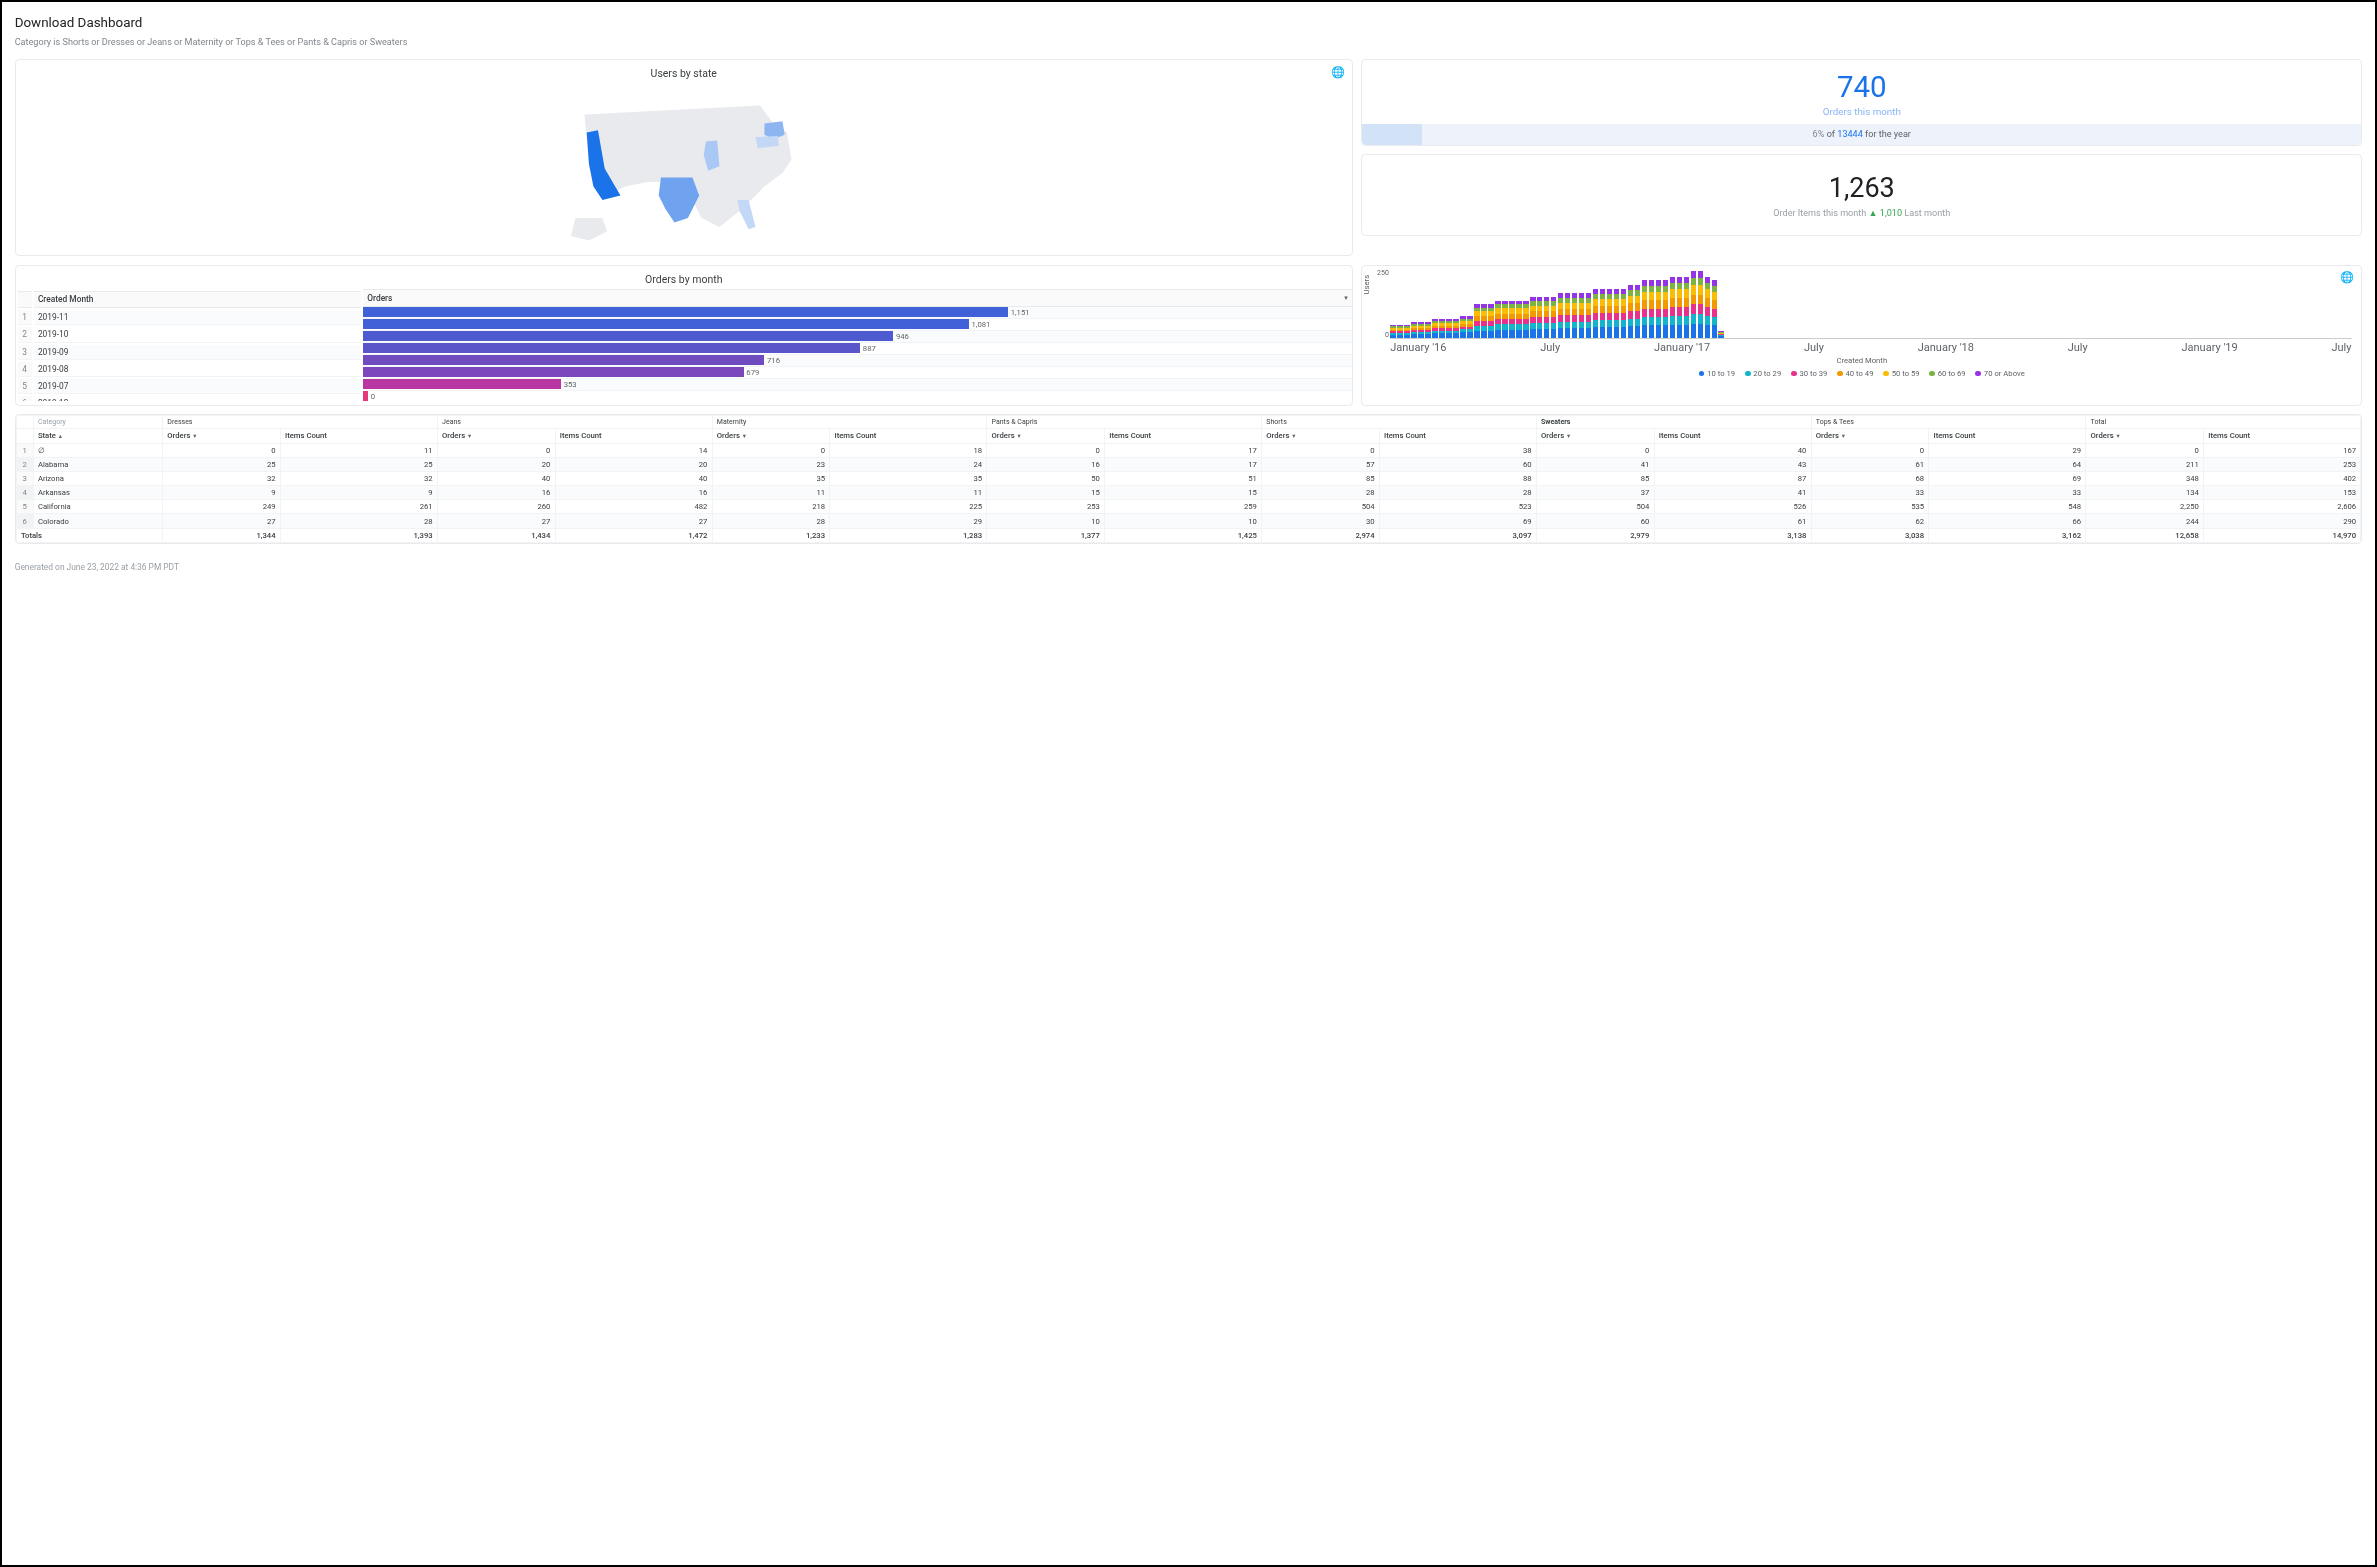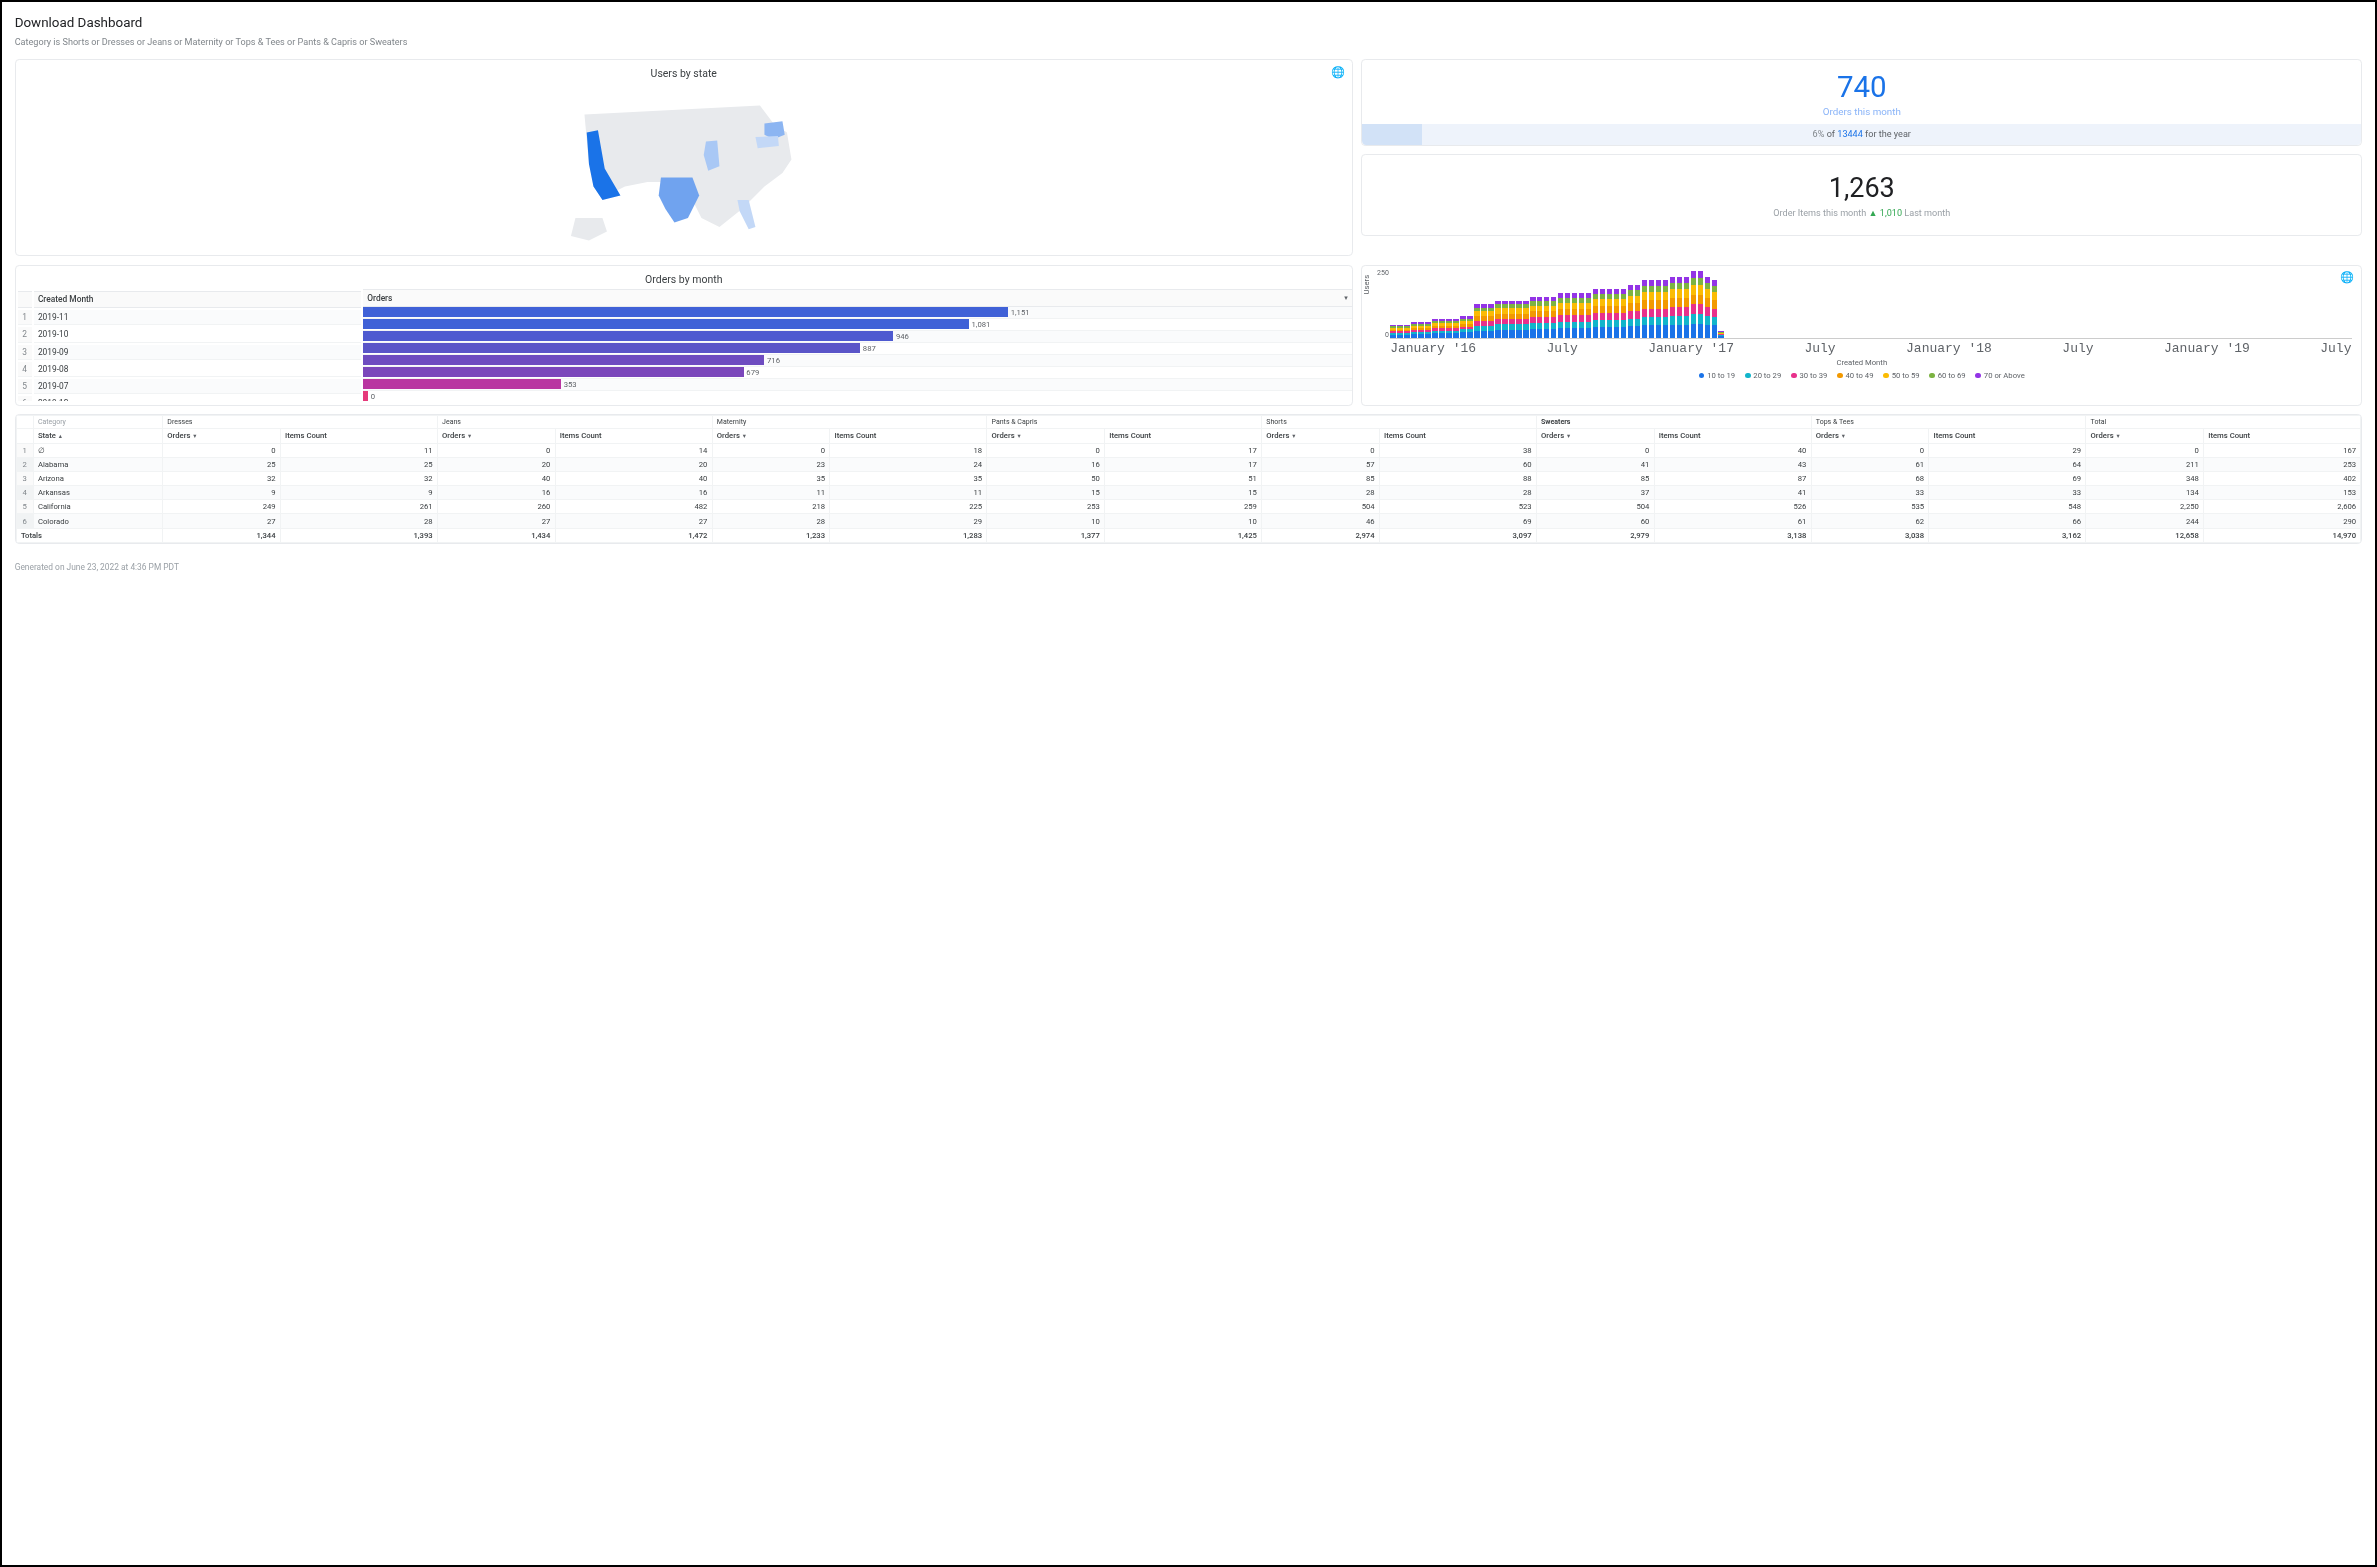--- a/index.html
+++ b/index.html
@@ -80,21 +80,21 @@
 .bar { height:9.8px;}
 .bar-label { font-size:7.7px; color:#5f6368; margin-left:2.8px;}
 
 .tile-users { grid-column:2; grid-row:2; height:141px; padding-bottom:4.2px;}
 .ua-chart { position:relative; height:70px; margin:2.8px 9.8px 0 28px;}
 .ua-ylab { position:absolute; left:-24px; top:50%; transform:rotate(-90deg) translateX(14px); transform-origin:left; font-size:7.7px; color:#5f6368;}
 .ua-bars { display:flex; align-items:flex-end; height:100%; gap:1.4px; border-bottom:0.7px solid #ccc;}
 .ua-bar { width:5.6px; display:flex; flex-direction:column-reverse;}
 .ua-seg { width:100%;}
 .ua-ticks { position:absolute; left:-21px; top:0; bottom:0; width:19.7px; display:flex; flex-direction:column; justify-content:space-between; align-items:flex-end; font-size:7px; color:#5f6368;}
-.ua-xaxis { display:flex; justify-content:space-between; margin:2.8px 9.8px 0 28px; font-size:13px; color:#5f6368;font-family:Liberation Mono, monospace;}
+.ua-xaxis { display:flex; justify-content:space-between; margin:2.8px 9.8px 0 28px; font-size:11px; color:#5f6368;}
 .ua-xlabel { text-align:center; font-size:7.7px; color:#5f6368; margin-top:1.4px;}
 .ua-legend { display:flex; flex-wrap:wrap; justify-content:center; gap:9.8px; margin-top:4.2px; font-size:7.7px; color:#5f6368;}
 .ua-legend span { display:flex; align-items:center; gap:2.8px;}
 .ua-dot { width:5.6px; height:5.6px; border-radius:2.8px; display:inline-block;}
 
 .tile-sales { grid-column: 1 / span 2; grid-row: 3; overflow:hidden;}
 .sales-scroll { overflow-x:hidden;}
 table.sales { width:100%; border-collapse:collapse; font-size:7.7px;}
 table.sales th, table.sales td { border:0.7px solid #f1f3f4; padding:2.1px 4.2px; white-space:nowrap;}
 table.sales thead th { font-weight:500; background:#fff; color:#3c4043; text-align:left;}
@@ -851,21 +851,21 @@
               <td class="idx">6</td>
               <td>Colorado</td>
               <td class="num">27</td>
               <td class="num">28</td>
               <td class="num">27</td>
               <td class="num">27</td>
               <td class="num">28</td>
               <td class="num">29</td>
               <td class="num">10</td>
               <td class="num">10</td>
-              <td class="num">46</td>
+              <td class="num">30</td>
               <td class="num">69</td>
               <td class="num">60</td>
               <td class="num">61</td>
               <td class="num">62</td>
               <td class="num">66</td>
               <td class="num">244</td>
               <td class="num">290</td>
             </tr>
           </tbody>
           <tfoot>

